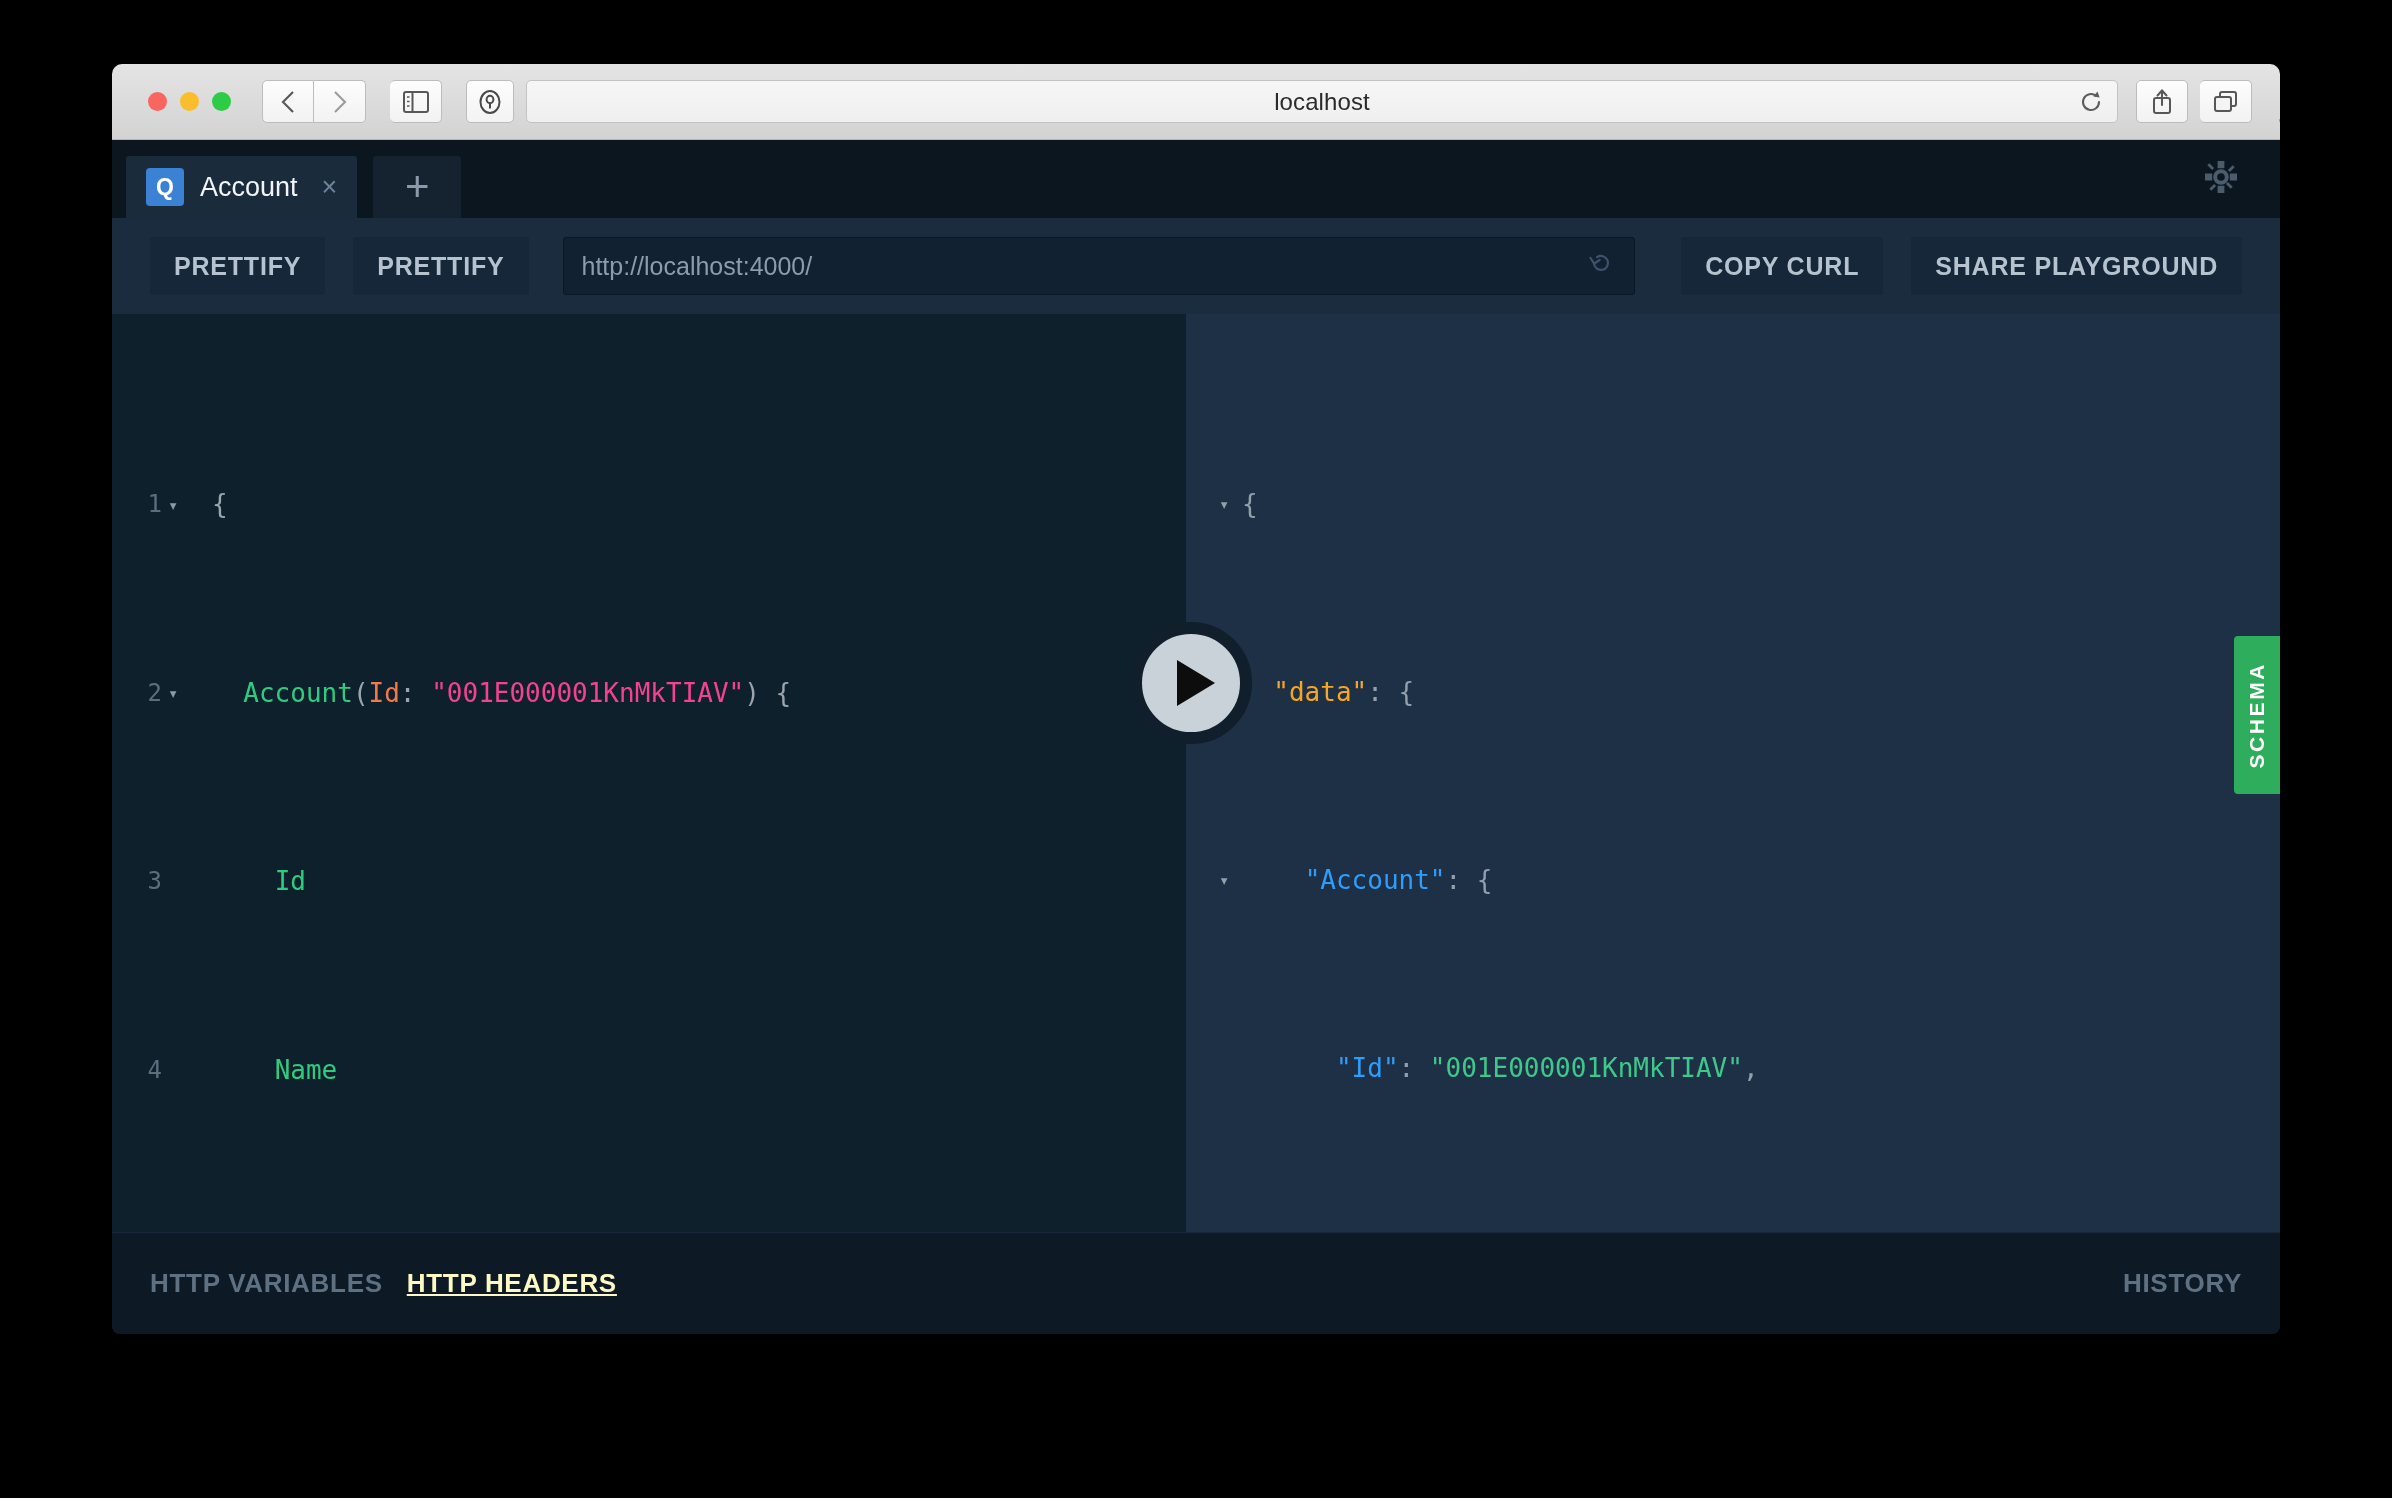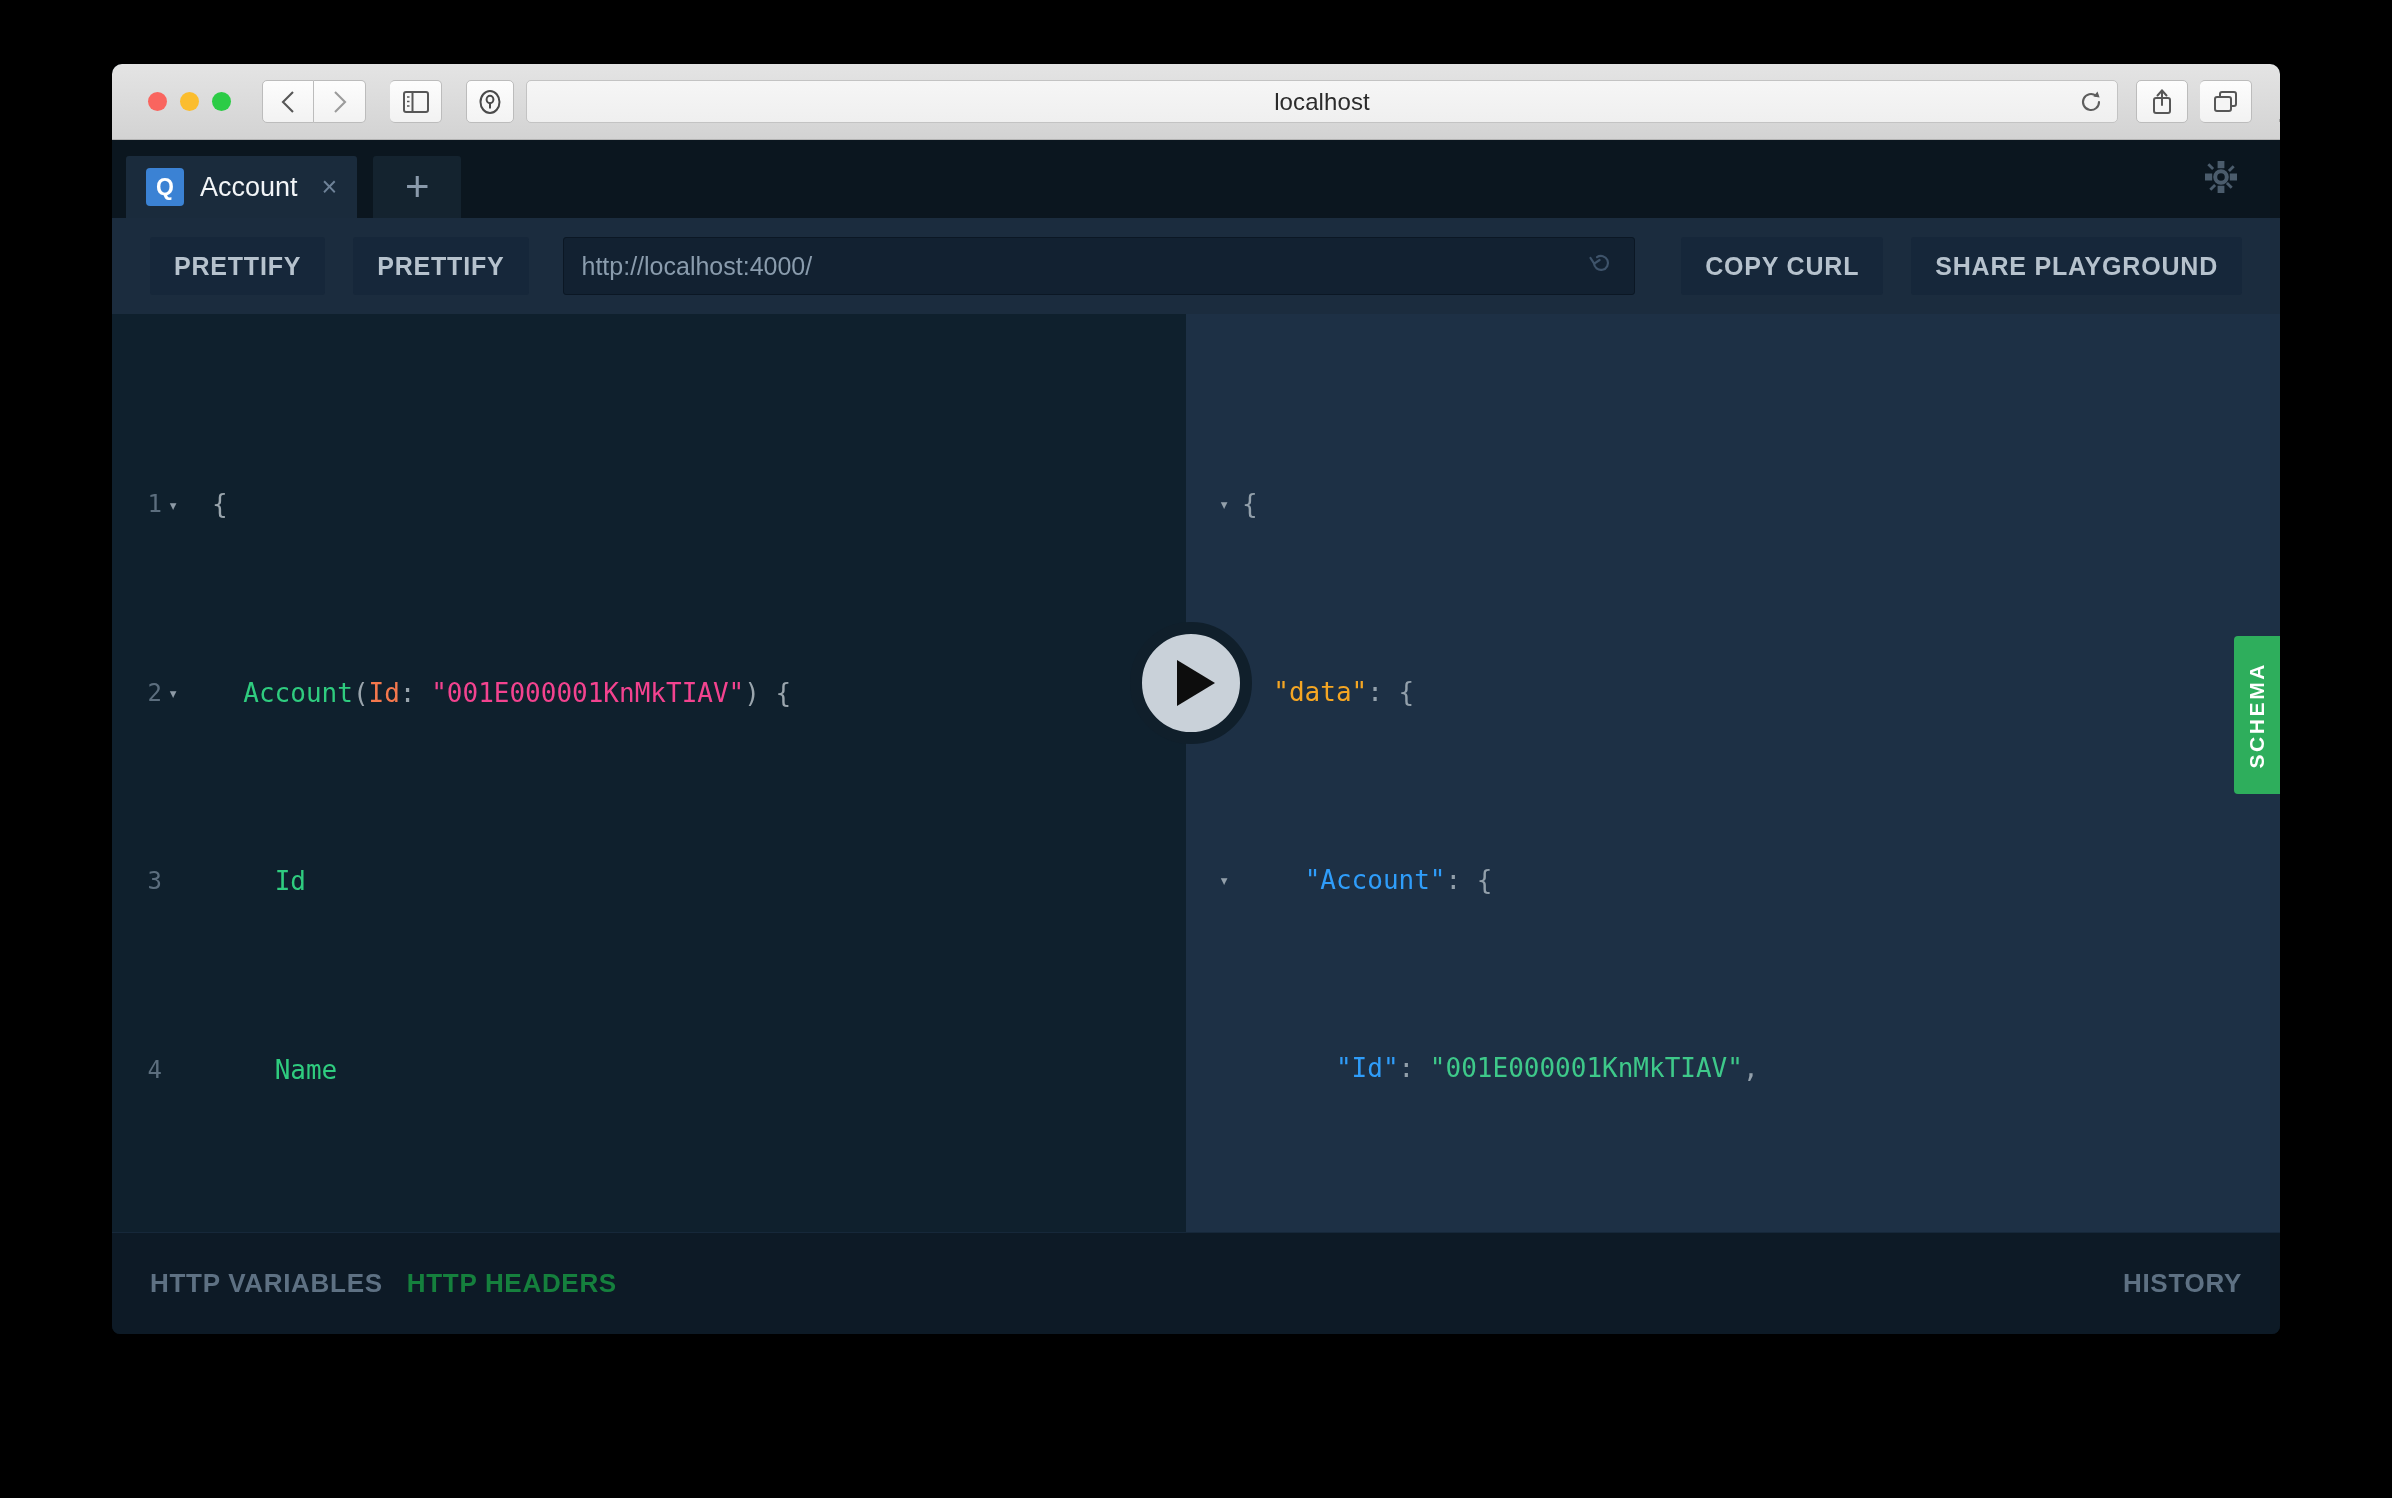--- a/index.html
+++ b/index.html
@@ -343,21 +343,21 @@
     padding: 0 38px;
     border-top: 1px solid #16283a;
   }
   .bot-tab {
     font-size: 26px;
     font-weight: bold;
     letter-spacing: 0.7px;
     margin-right: 24px;
   }
   .bot-tab.inactive { color: #5e7183; }
-  .bot-tab.active   { color: #15803d; }
+  .bot-tab.active   { color: #fef9c3; text-decoration: underline; }
   .bot-spacer { flex: 1; }
   .bot-tracing {
     font-size: 26px;
     font-weight: bold;
     letter-spacing: 0.7px;
     color: #5e7183;
   }
 </style>
 </head>
 <body>

